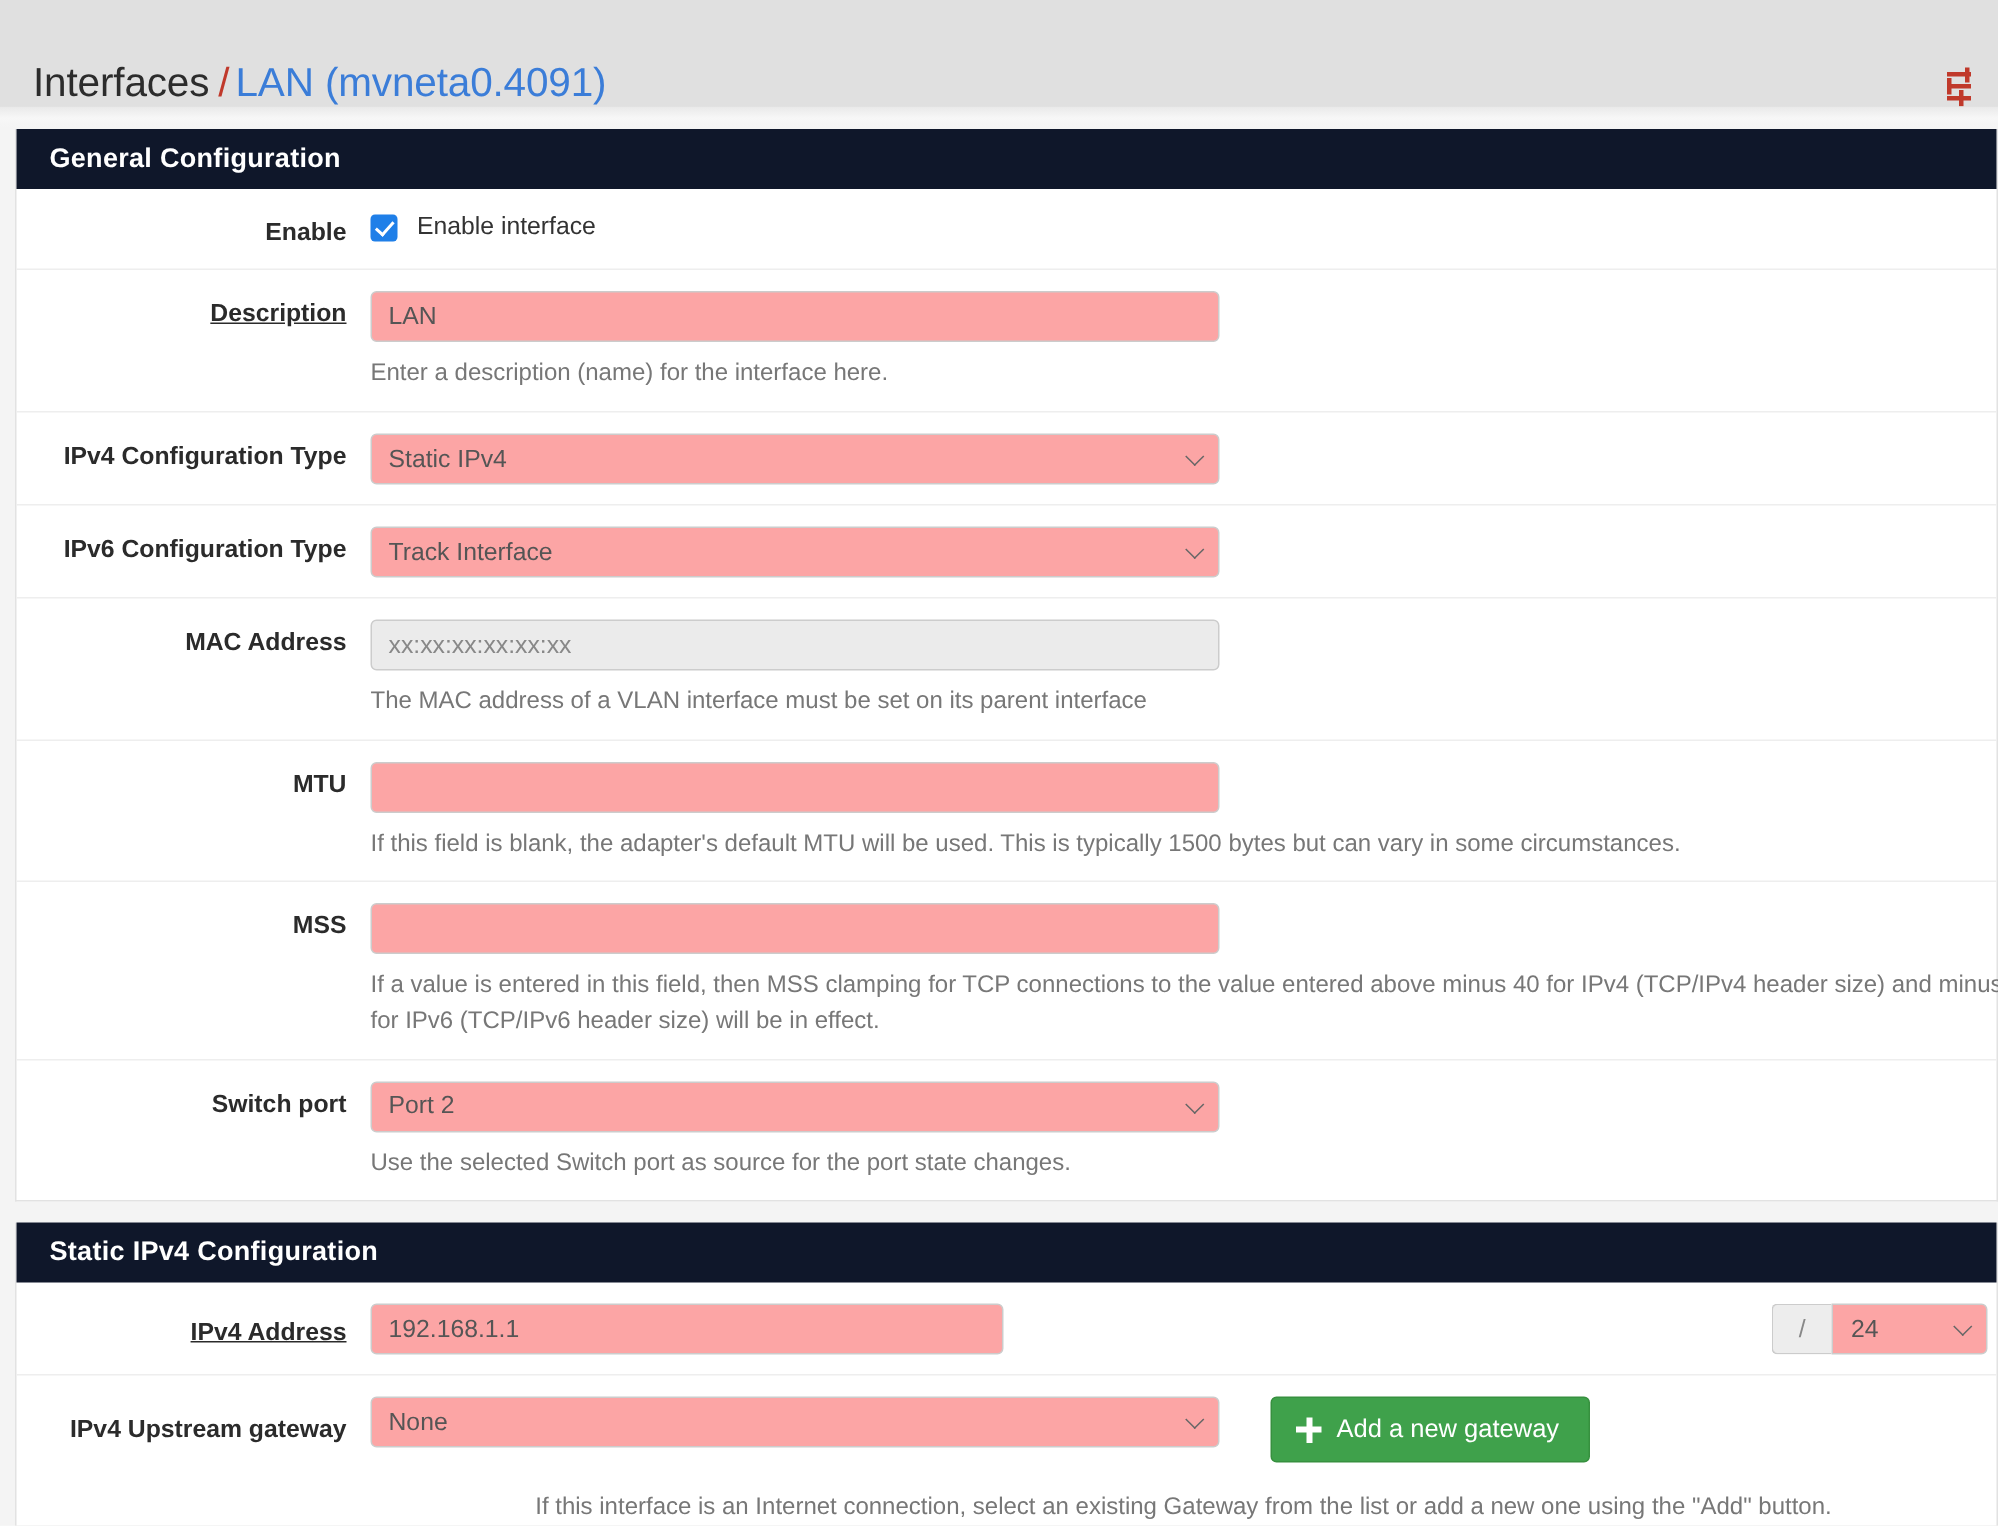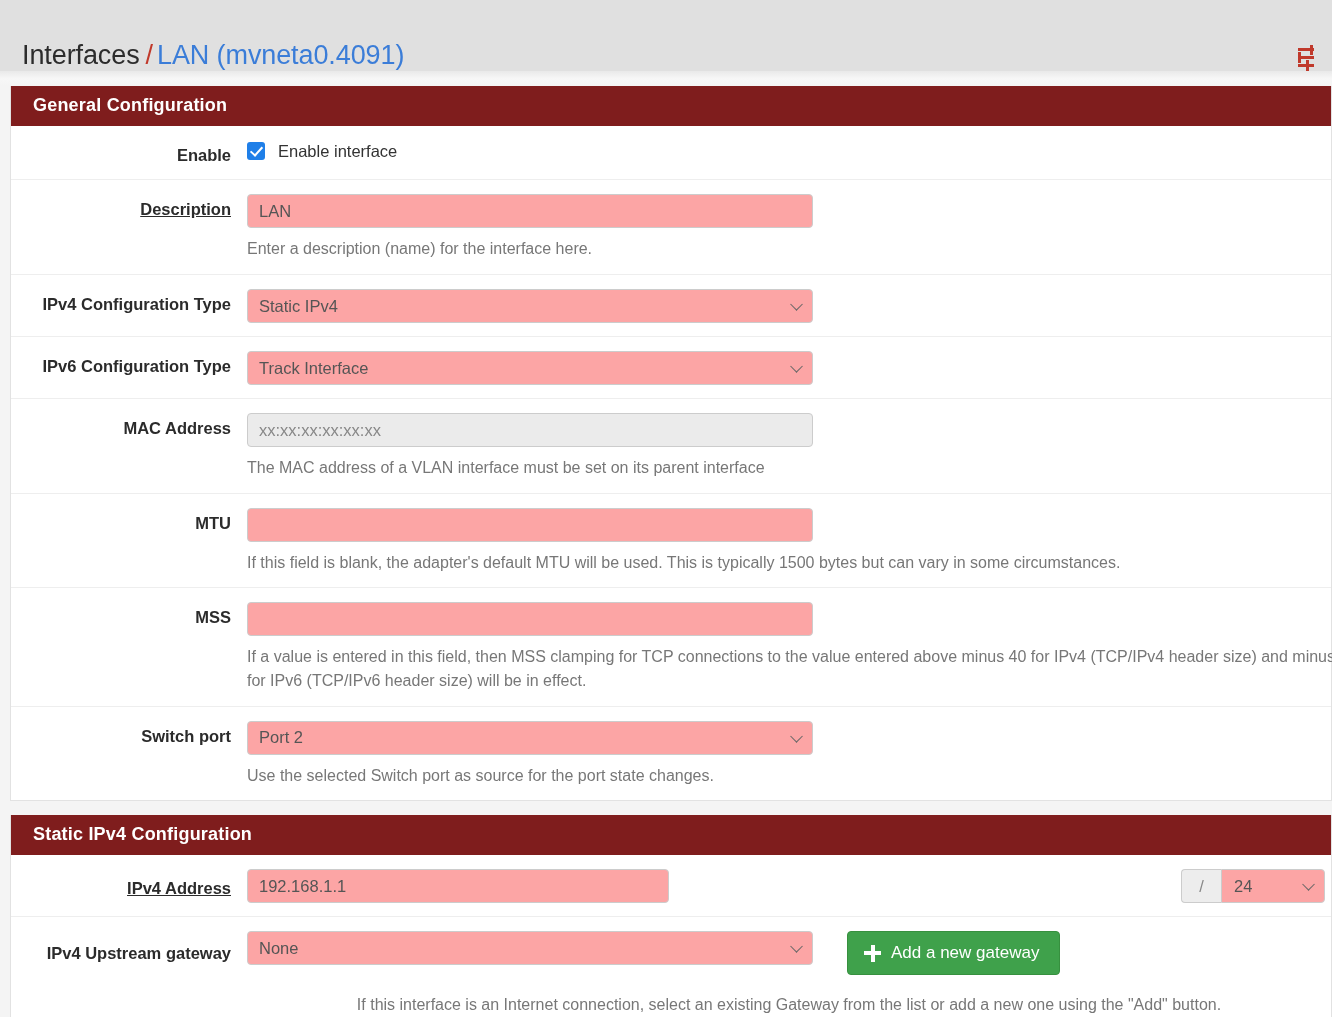--- a/index.html
+++ b/index.html
@@ -81,21 +81,21 @@
   .content {
     padding: 14px 0 0 10px;
   }
   .panel {
     background: #ffffff;
     border: 1px solid #e2e2e2;
     border-top: none;
     margin-bottom: 14px;
   }
   .panel-heading {
-    background: #7f1d1d;
+    background: #0f172a;
     color: #ffffff;
     font-size: 18px;
     font-weight: bold;
     padding: 9px 0 10px 22px;
     letter-spacing: 0.2px;
   }
   .panel-body { padding: 0; }
 
   
   .form-row {
@@ -168,21 +168,21 @@
   .help-block-lines { margin-top: 11px; }
   .help-block-lines .ln { white-space: nowrap; text-align: center; }
   .help.wrap {
     white-space: normal;
     width: 1120px;
   }
 
   
   .checkline {
     display: flex;
-    align-items: flex-start;
+    align-items: center;
     padding-top: 2px;
   }
   .cbox {
     width: 18px; height: 18px;
     border-radius: 3px;
     background: #1f7fe8;
     position: relative;
     flex: none;
     margin-right: 13px;
   }

